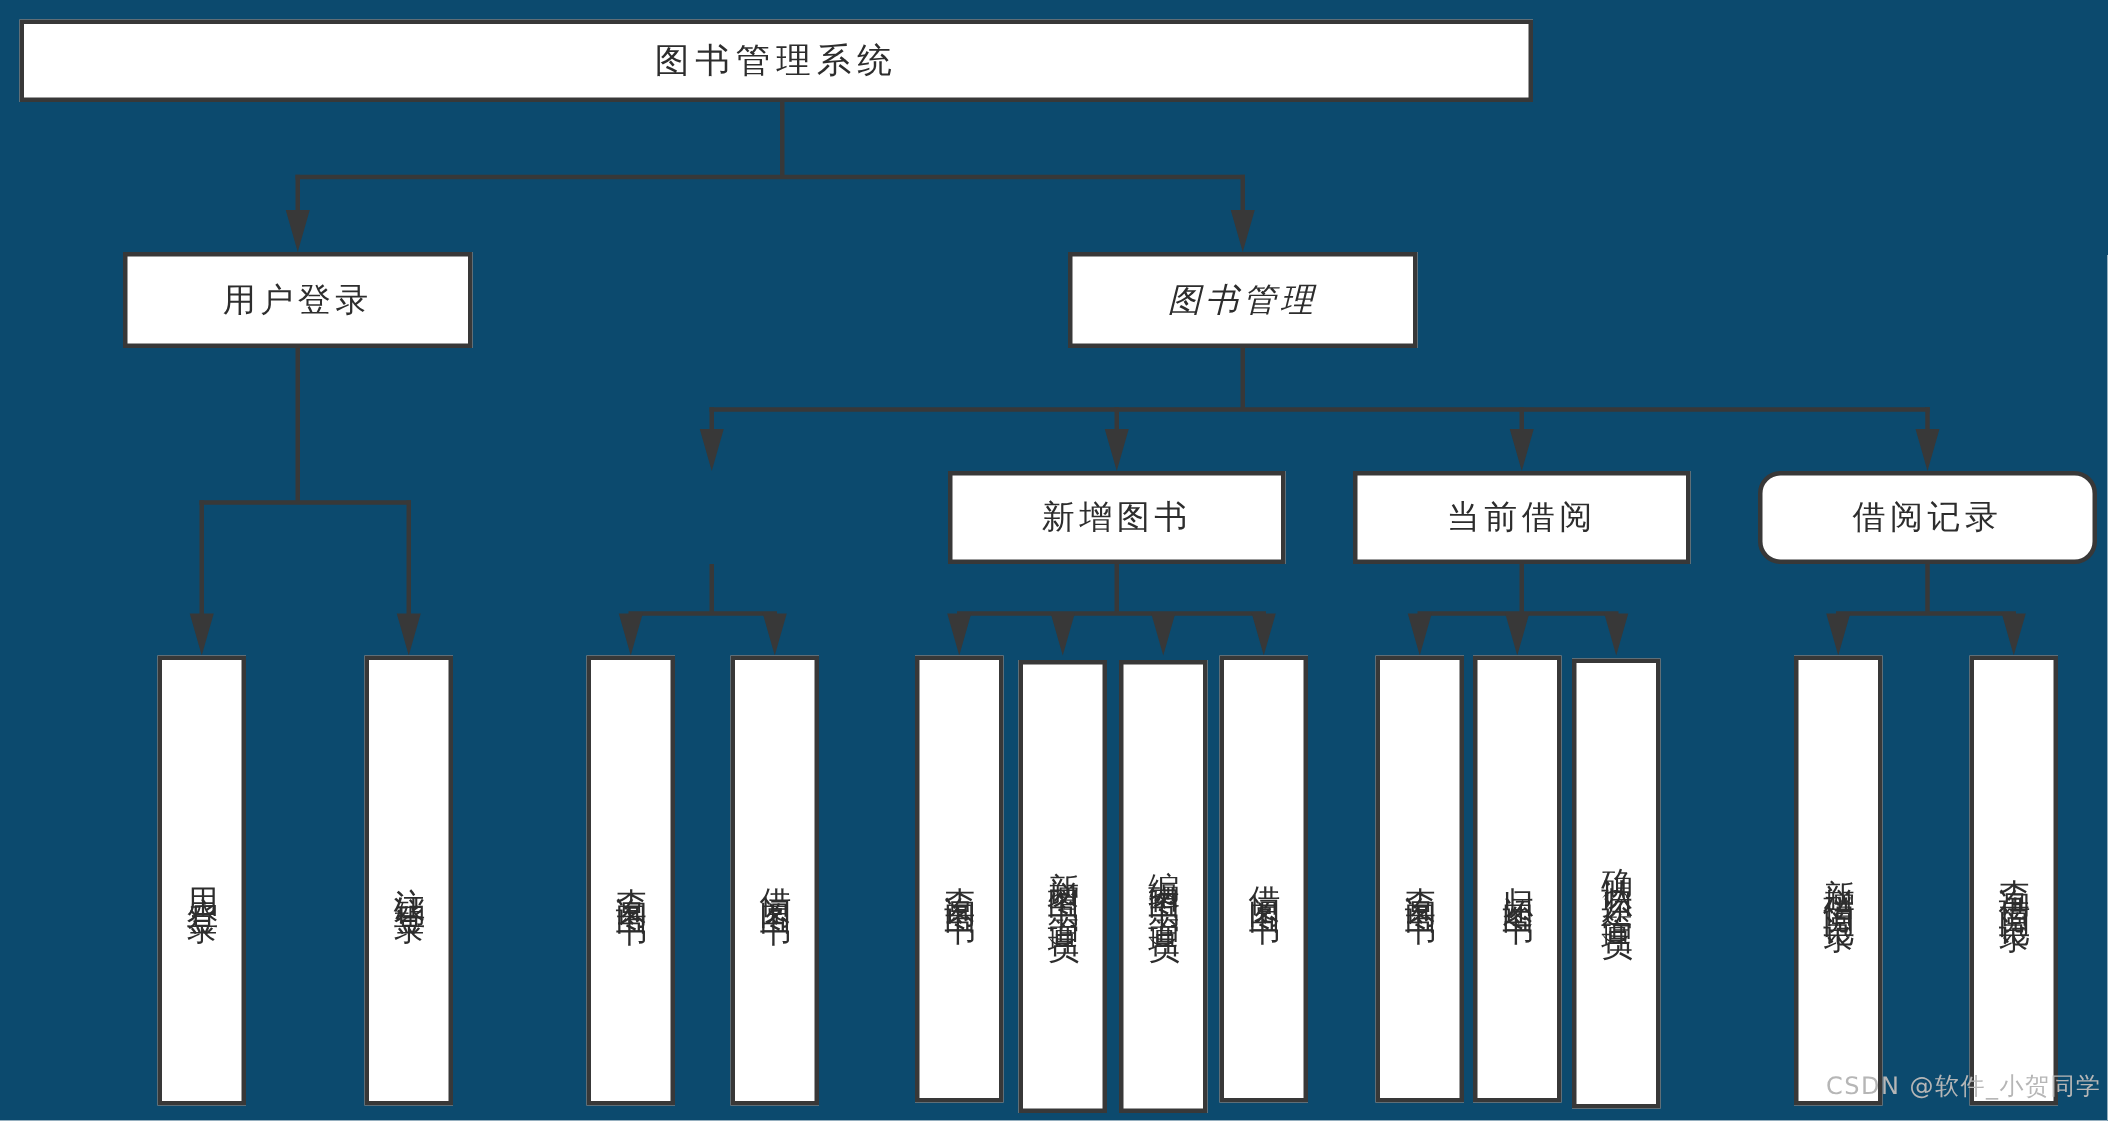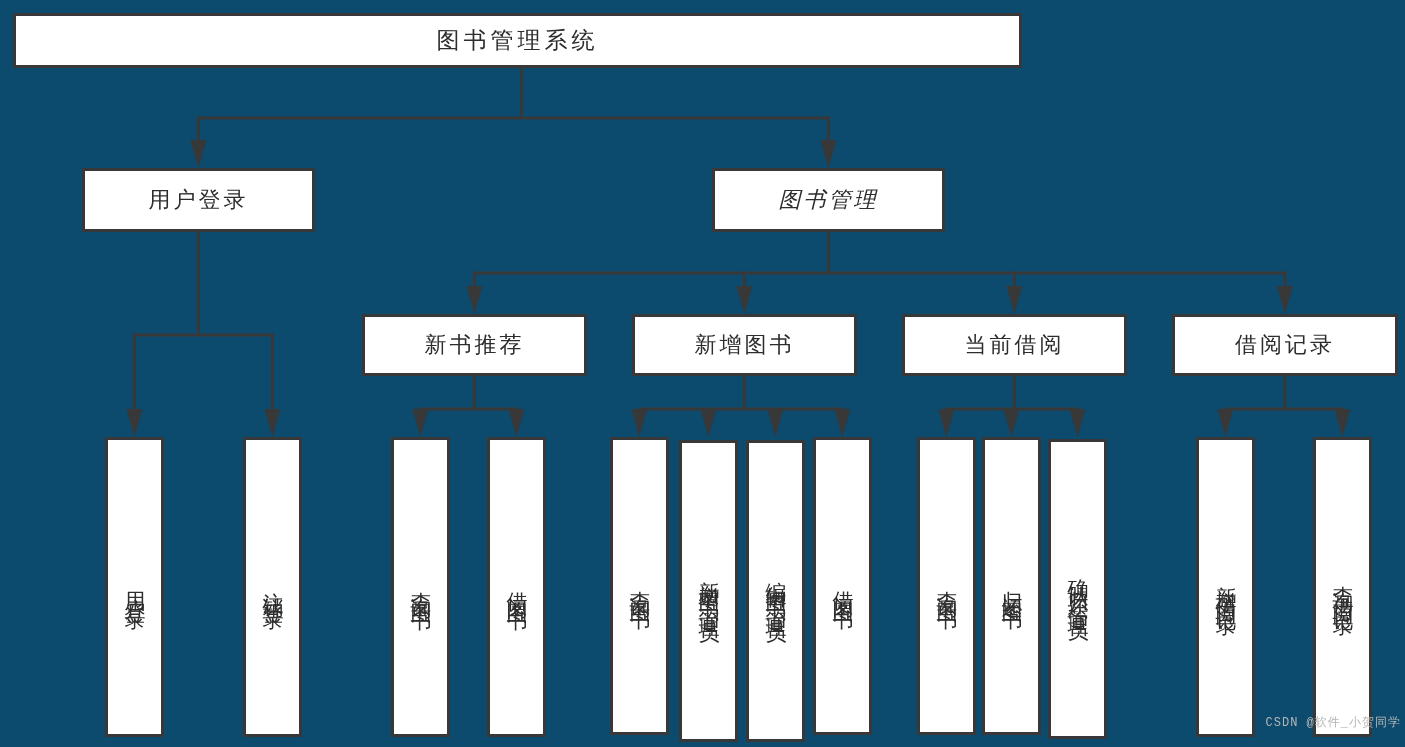--- a/index.html
+++ b/index.html
@@ -53,26 +53,25 @@
     writing-mode: vertical-rl;
     text-orientation: mixed;
     font-size: 21px;
     letter-spacing: 6px;
     line-height: 1.1;
   }
   .watermark {
     position: absolute;
     top: 714px;
     right: 4px;
-    font-size: 12px;
+    font-size: 16px;
     letter-spacing: 1px;
     color: #b6b6b6;
     white-space: nowrap;
     z-index: 5;
-    font-family: Liberation Mono, monospace;
   }
 </style>
 </head>
 <body>
 
 <div class="stage">
 
   <svg class="connector-layer" viewBox="0 0 1405 747">
     <g>
       <line x1="521.5" y1="68" x2="521.5" y2="118"></line>
@@ -135,24 +134,23 @@
       <polygon points="1217.5,409 1233.5,409 1225.5,437"></polygon>
       <polygon points="1334.5,409 1350.5,409 1342.5,437"></polygon>
     </g>
   </svg>
 
   <div class="box root-label" style="left:13px; top:13px; width:1009px; height:55px;">图书管理系统</div>
 
   <div class="box h-label" style="left:82px; top:168px; width:233px; height:64px;">用户登录</div>
   <div class="box h-label" style="left:712px; top:168px; width:233px; height:64px;font-style:italic;">图书管理</div>
 
-  <div class="box h-label" style="left:362px; top:314px; width:225px; height:62px;">新书推荐</div>
   <div class="box h-label" style="left:632px; top:314px; width:225px; height:62px;">新增图书</div>
   <div class="box h-label" style="left:902px; top:314px; width:225px; height:62px;">当前借阅</div>
-  <div class="box h-label" style="left:1172px; top:314px; width:226px; height:62px;">借阅记录</div>
+  <div class="box h-label" style="left:1172px; top:314px; width:226px; height:62px;border-radius:15px;">借阅记录</div>
 
   <div class="box leaf" style="left:105px; top:437px; width:59px; height:300px;">用户登录</div>
   <div class="box leaf" style="left:243px; top:437px; width:59px; height:300px;">注销登录</div>
 
   <div class="box leaf" style="left:391px; top:437px; width:59px; height:300px;">查询图书</div>
   <div class="box leaf" style="left:487px; top:437px; width:59px; height:300px;">借阅图书</div>
 
   <div class="box leaf" style="left:610px; top:437px; width:59px; height:298px;">查询图书</div>
   <div class="box leaf" style="left:679px; top:440px; width:59px; height:302px;">新增图书（管理员）</div>
   <div class="box leaf" style="left:746px; top:440px; width:59px; height:302px;">编辑图书（管理员）</div>

